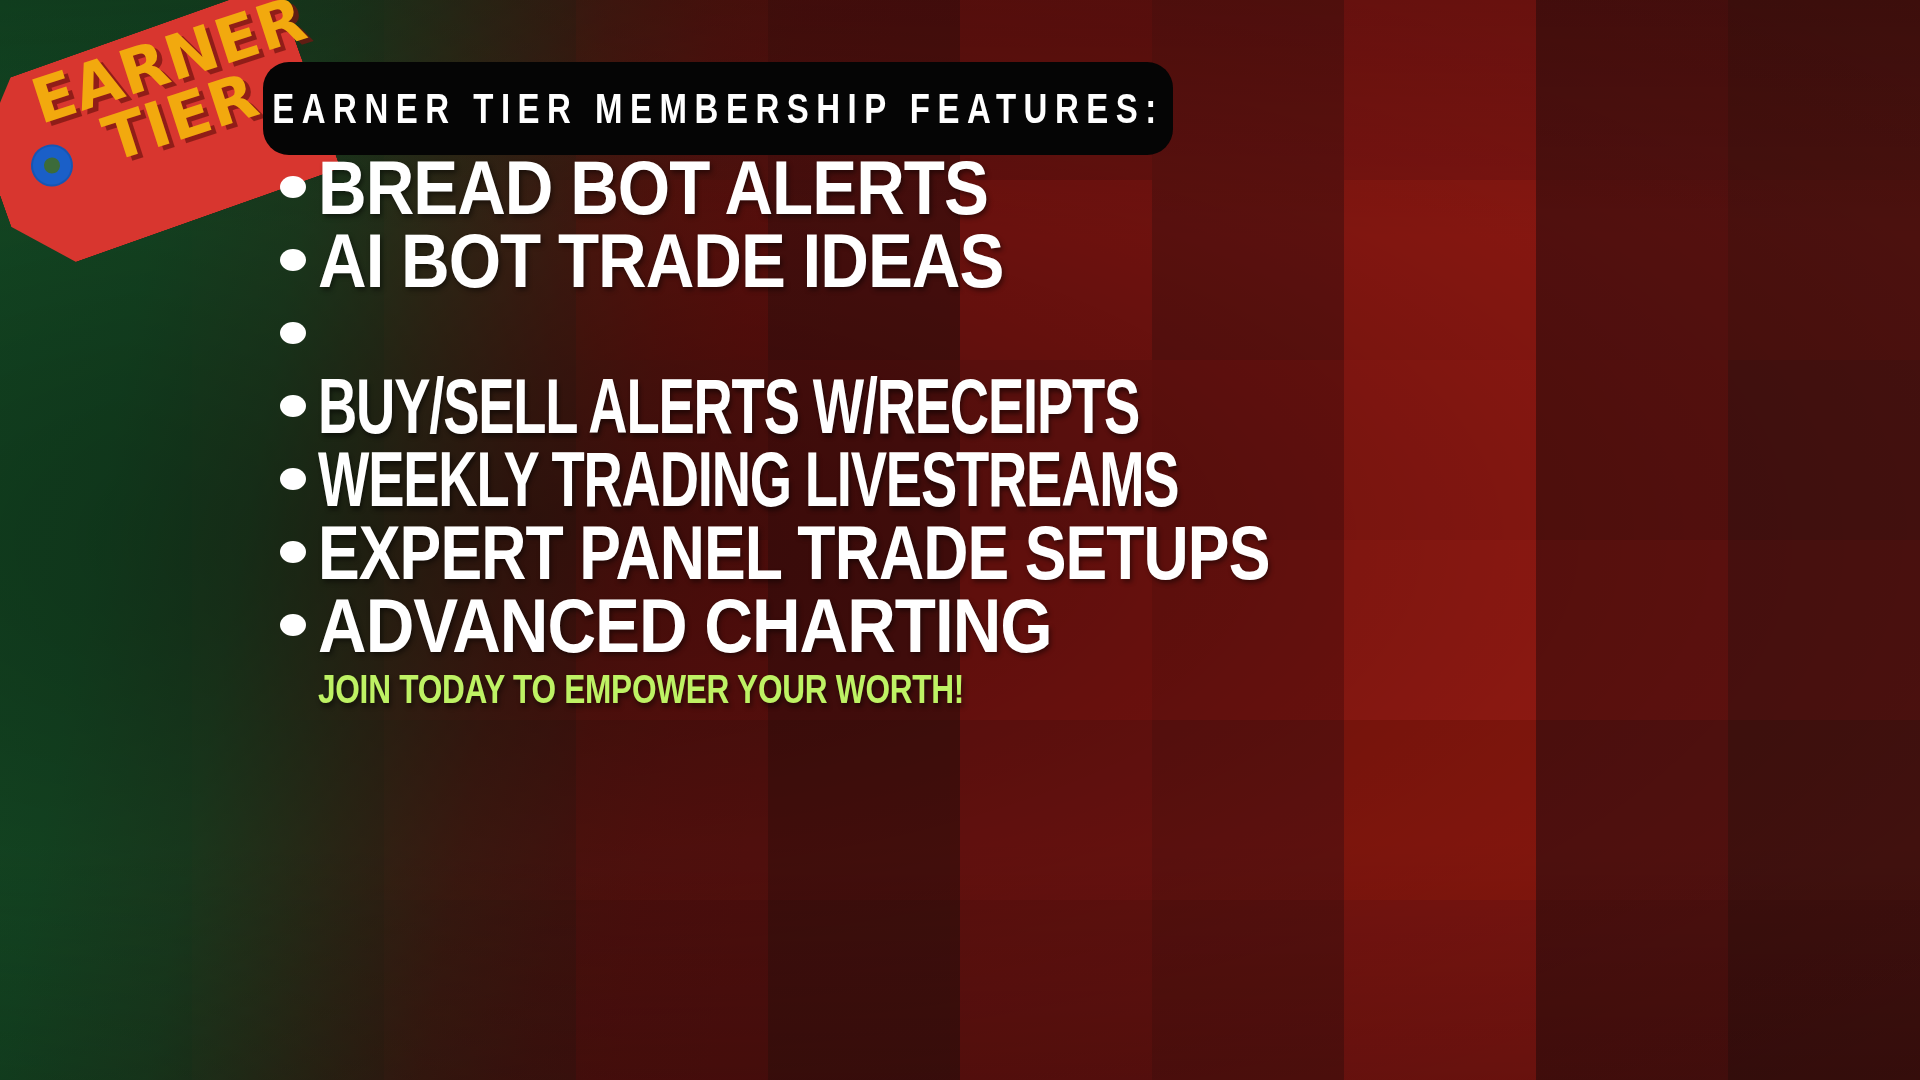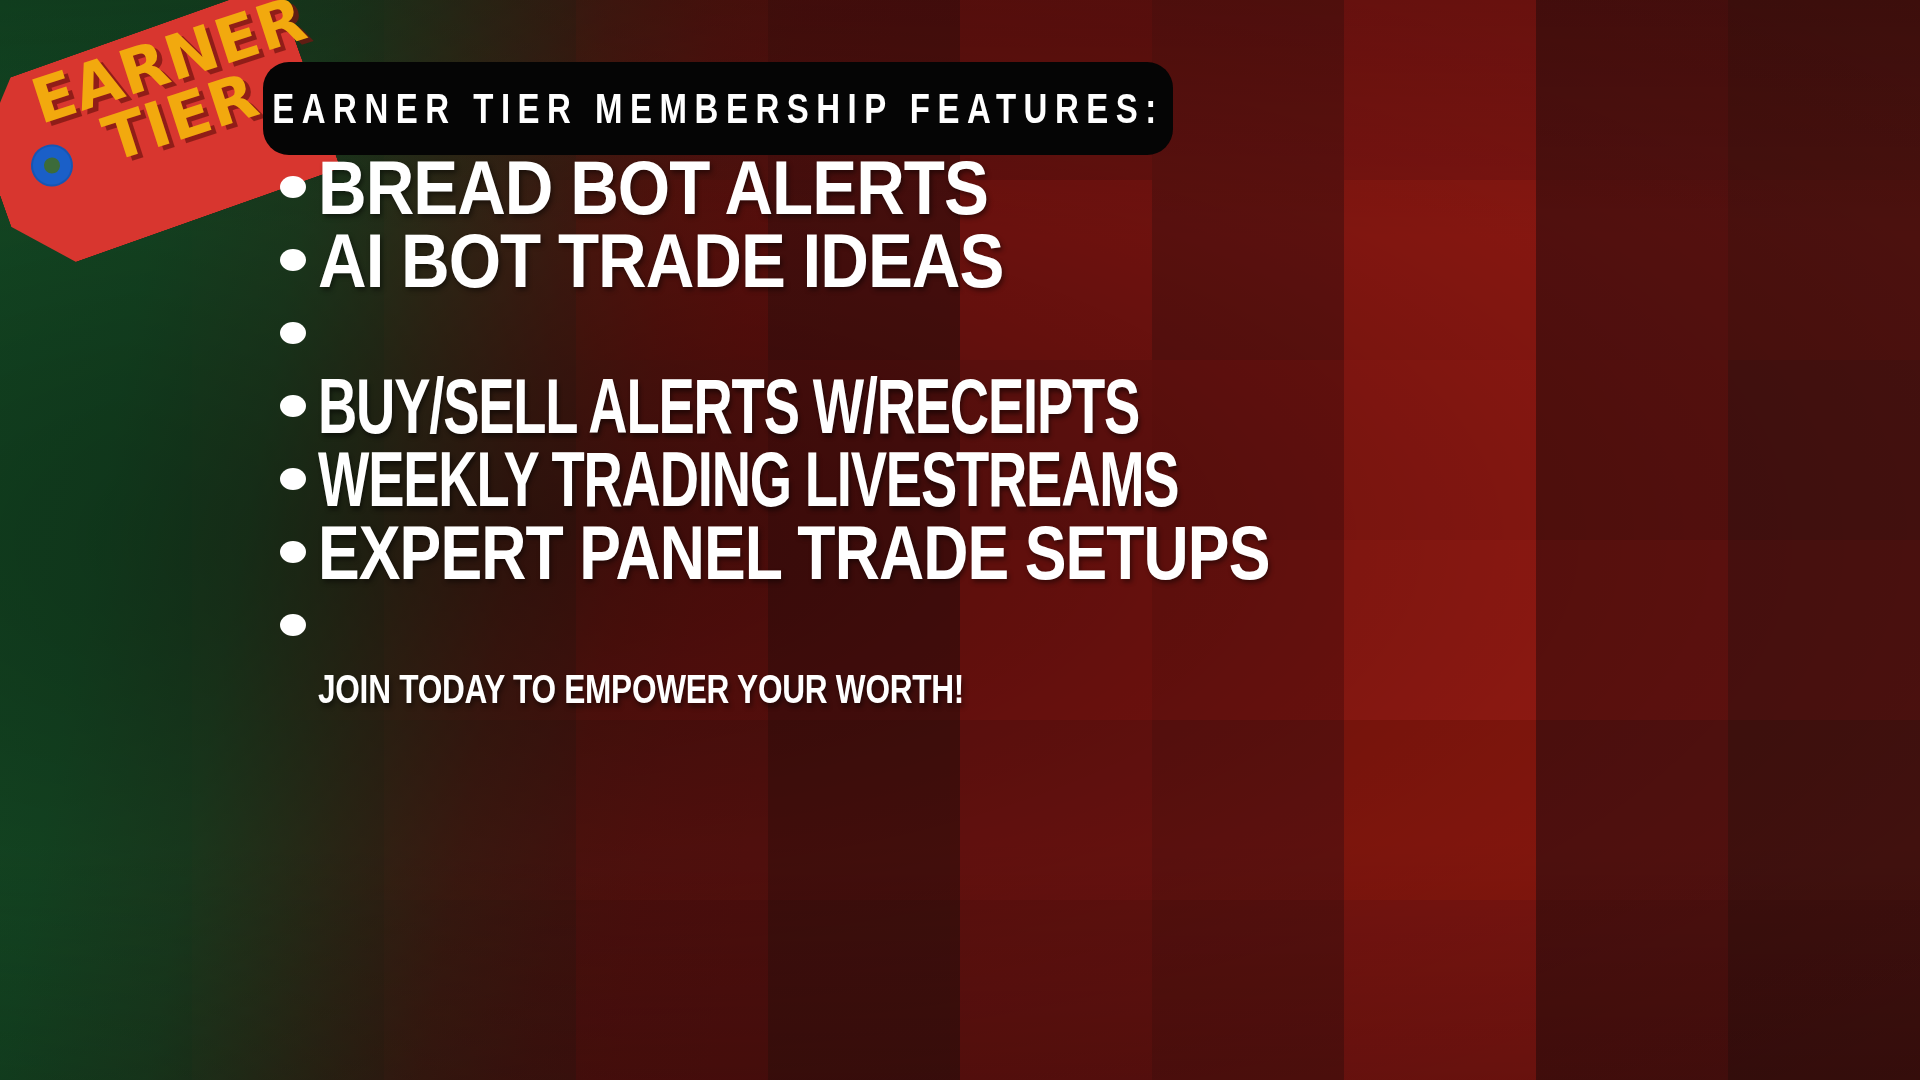--- a/index.html
+++ b/index.html
@@ -77,21 +77,21 @@
   .sz-a .label{font-size:68px;transform:scaleY(1.12) scaleX(0.99);transform-origin:left center;letter-spacing:-1px;}
   .sz-b .label{font-size:68px;transform:scaleY(1.12) scaleX(0.92);transform-origin:left center;letter-spacing:-1px;}
   .sz-c .label{font-size:68px;transform:scaleY(1.14) scaleX(0.80);transform-origin:left center;letter-spacing:-1.5px;}
 
   .note{font-weight:700;font-size:40px;margin-left:14px;
         transform:scaleY(1.22) scaleX(0.86);transform-origin:left bottom;
         letter-spacing:-0.5px;white-space:nowrap;
         text-shadow:2px 3px 5px rgba(0,0,0,0.45);}
 
   .footer-row{position:relative;display:flex;align-items:center;height:56px;
-              color:#ffffff;padding-left:46px;}
+              color:#bef264;padding-left:46px;}
   .footer-text{font-weight:700;font-size:34px;white-space:nowrap;
                transform:scaleY(1.18) scaleX(0.93);transform-origin:left center;
                letter-spacing:-0.3px;
                text-shadow:2px 3px 5px rgba(0,0,0,0.45);}
 </style>
 </head>
 <body>
 
 <div id="stage">
 
@@ -218,20 +218,23 @@
             <i></i>
           </div>
           <div style="display: flex; align-items: flex-end;">
             <div class="label">EXPERT PANEL TRADE SETUPS</div>
           </div>
         </div>
         <div class="row sz-a">
           <div class="bullet">
             <i></i>
           </div>
+          <div style="display: flex; align-items: baseline;">
+            <div class="label">ADVANCED CHARTING</div>
+          </div>
         </div>
       </div>
     <div class="footer-row">
       <div class="footer-text">JOIN TODAY TO EMPOWER YOUR WORTH!</div>
     </div>
   </div>
 
 </div>
 
 </body></html>

